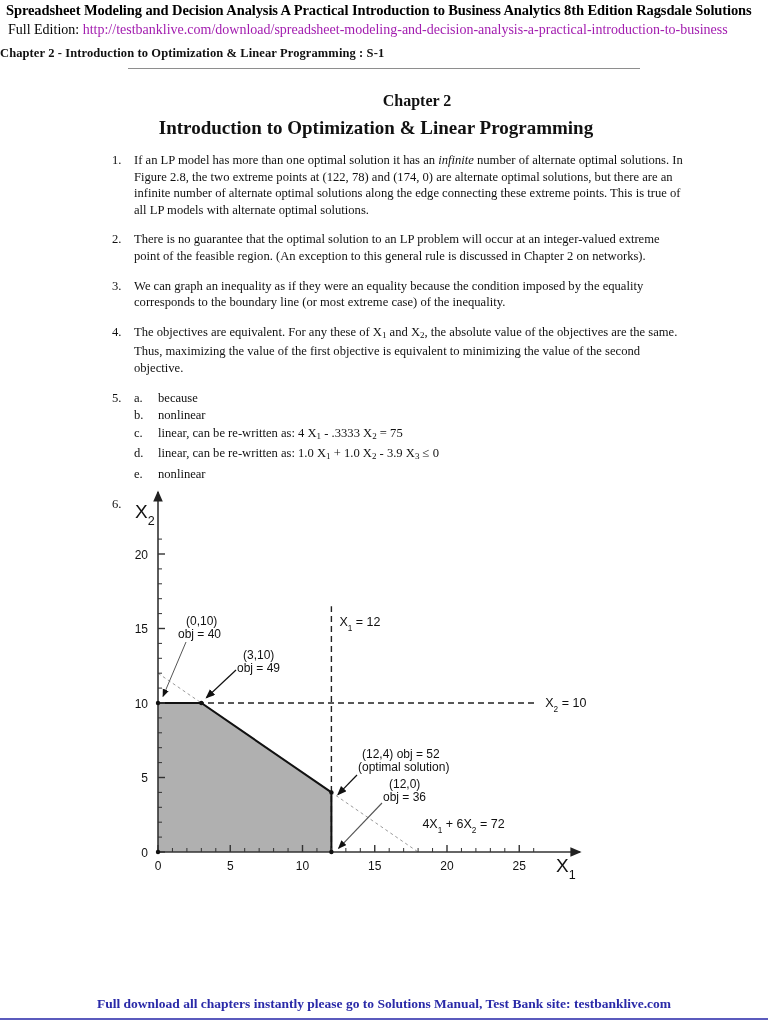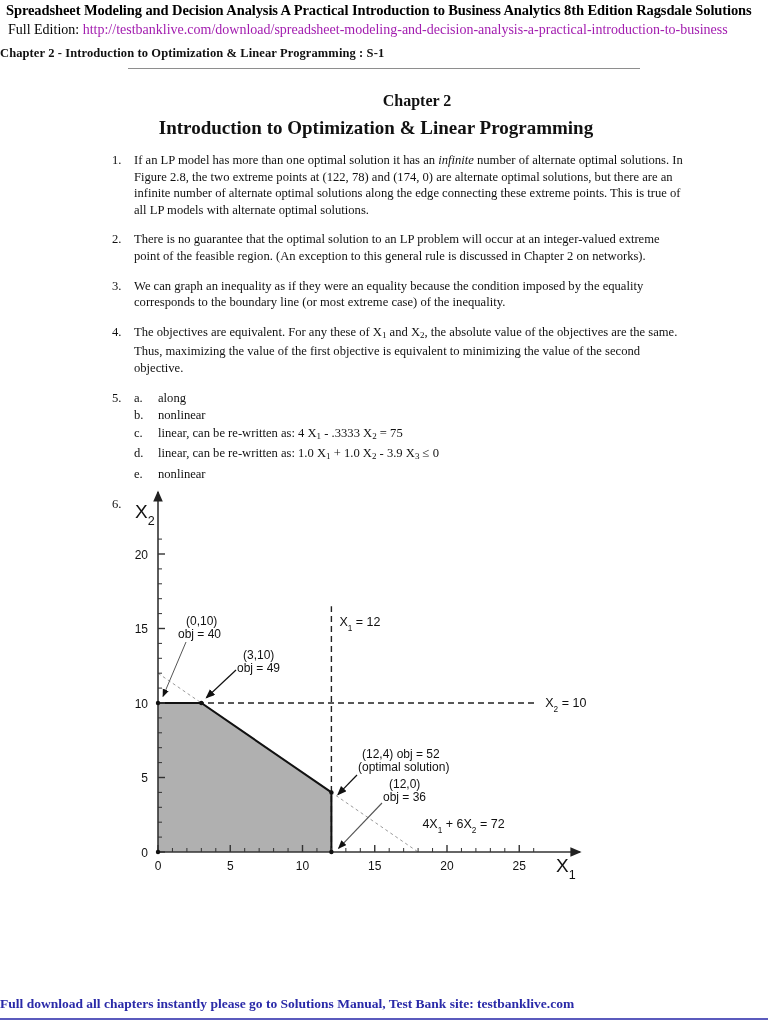--- a/index.html
+++ b/index.html
@@ -125,21 +125,21 @@
     top: 470px;
     width: 768px;
     height: 430px;
   }
   .figure svg { display: block; }
   .footer {
     position: absolute;
     left: 0;
     top: 996px;
     width: 768px;
-    text-align: left;
+    text-align: center;
     font-weight: bold;
     font-size: 13.5px;
     color: #2a2aa8;
     white-space: nowrap;
   }
   .footer-rule {
     position: absolute;
     left: 0;
     top: 1018px;
     width: 768px;
@@ -185,21 +185,21 @@
     <div class="item-num">4.</div>
     <div class="item-body"><span>The objectives are equivalent.  For any these of X</span><sub>1</sub><span> and X</span><sub>2</sub><span>, the absolute value of the objectives are the same.  Thus, maximizing the value of the first objective is equivalent to minimizing the value of the second objective.</span></div>
   </div>
 
   <div class="item">
     <div class="item-num">5.</div>
     <div class="item-body sublist">
 
       <div class="subrow">
         <div class="sub-letter">a.</div>
-        <div class="sub-text">along</div>
+        <div class="sub-text">because</div>
       </div>
 
       <div class="subrow">
         <div class="sub-letter">b.</div>
         <div class="sub-text">nonlinear</div>
       </div>
 
       <div class="subrow">
         <div class="sub-letter">c.</div>
         <div class="sub-text"><span>linear, can be re-written as: 4 X</span><sub>1</sub><span> - .3333 X</span><sub>2</sub><span> = 75</span></div>

